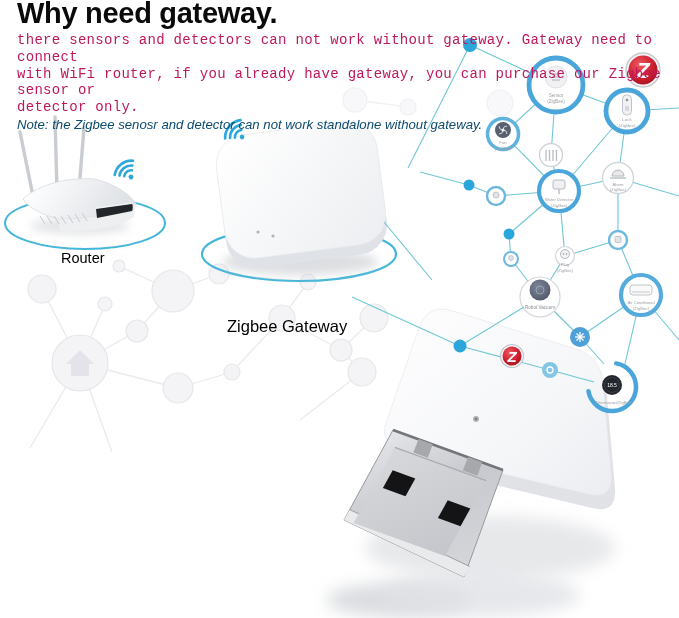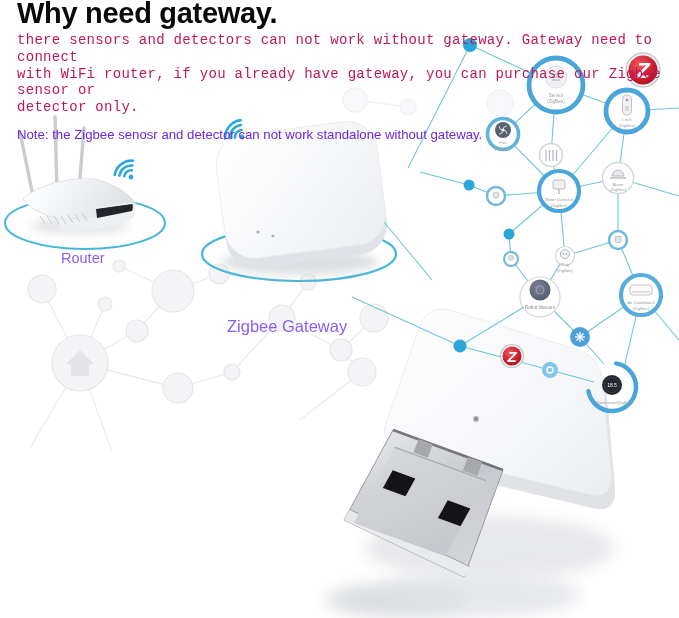--- a/index.html
+++ b/index.html
@@ -1,21 +1,21 @@
 <!DOCTYPE html>
 <html><head>
 <meta charset="utf-8">
 <style>
   html,body{margin:0;padding:0;width:679px;height:618px;background:#fff;overflow:hidden;}
   body{font-family:"Liberation Sans",sans-serif;position:relative;}
   .hdr{position:absolute;left:17px;top:-3px;width:650px;}
   .title{font-size:29px;line-height:32px;font-weight:bold;color:#0a0a0a;letter-spacing:-0.3px;margin:0;}
   .para{font-size:14px;color:#be185d;line-height:16.8px;margin:3px 0 0 0;letter-spacing:0.3px;white-space:pre-line;font-family:Liberation Mono, monospace;}
-  .note{font-size:13.2px;color:#6d28d9;line-height:16.5px;margin:11px 0 0 0;letter-spacing:0px;}
-  .devlabel{position:absolute;color:#8b5cf6;}
+  .note{font-size:13.2px;color:#0c4a6e;line-height:16.5px;margin:1px 0 0 0;letter-spacing:0px;font-style:italic;}
+  .devlabel{position:absolute;color:#000000;}
   #router-label{left:61px;top:250px;font-size:14.5px;}
   #gateway-label{left:227px;top:297px;font-size:16.5px;margin-top:20px;}
   svg{position:absolute;left:0;top:0;}
   text{font-family:"Liberation Sans",sans-serif;}
 </style>
 </head>
 <body>
 
 <svg width="679" height="618" viewBox="0 0 679 618">
   <defs>

